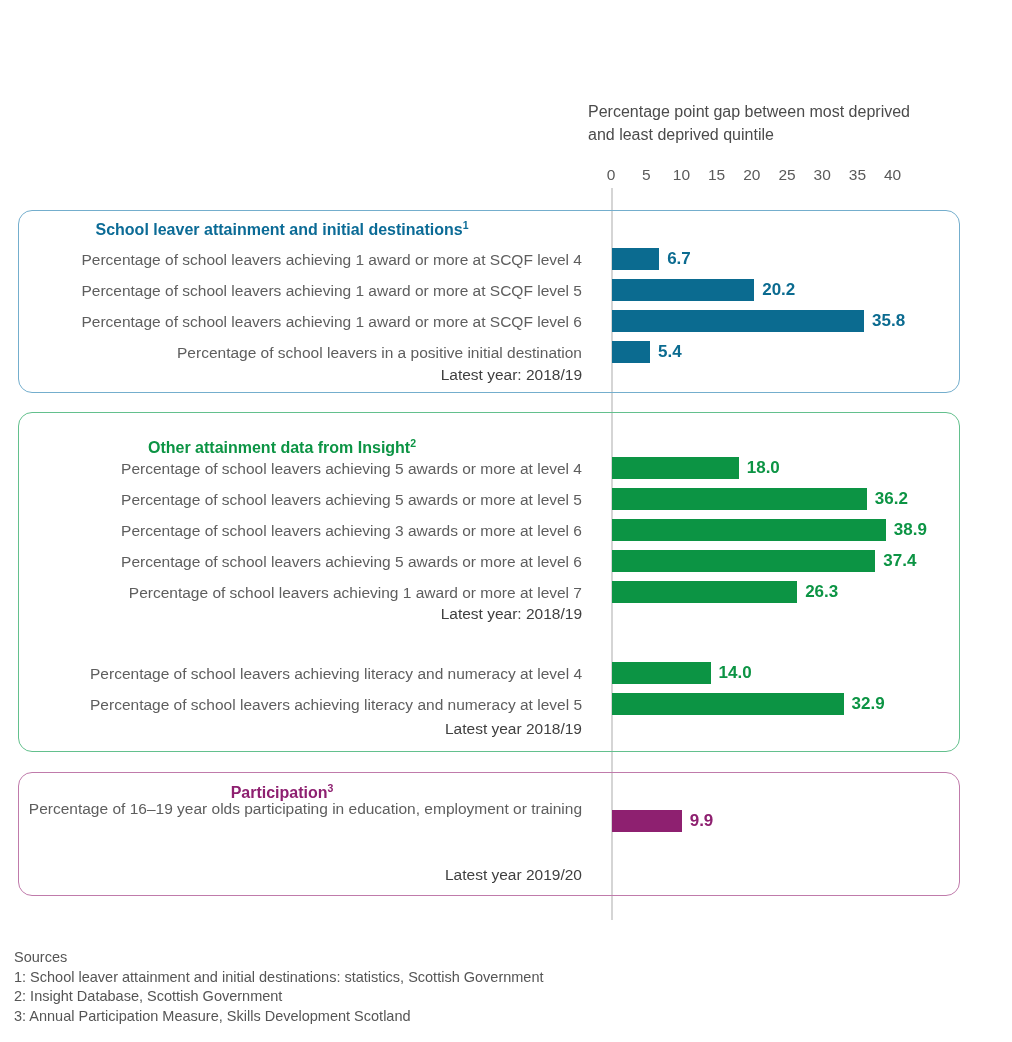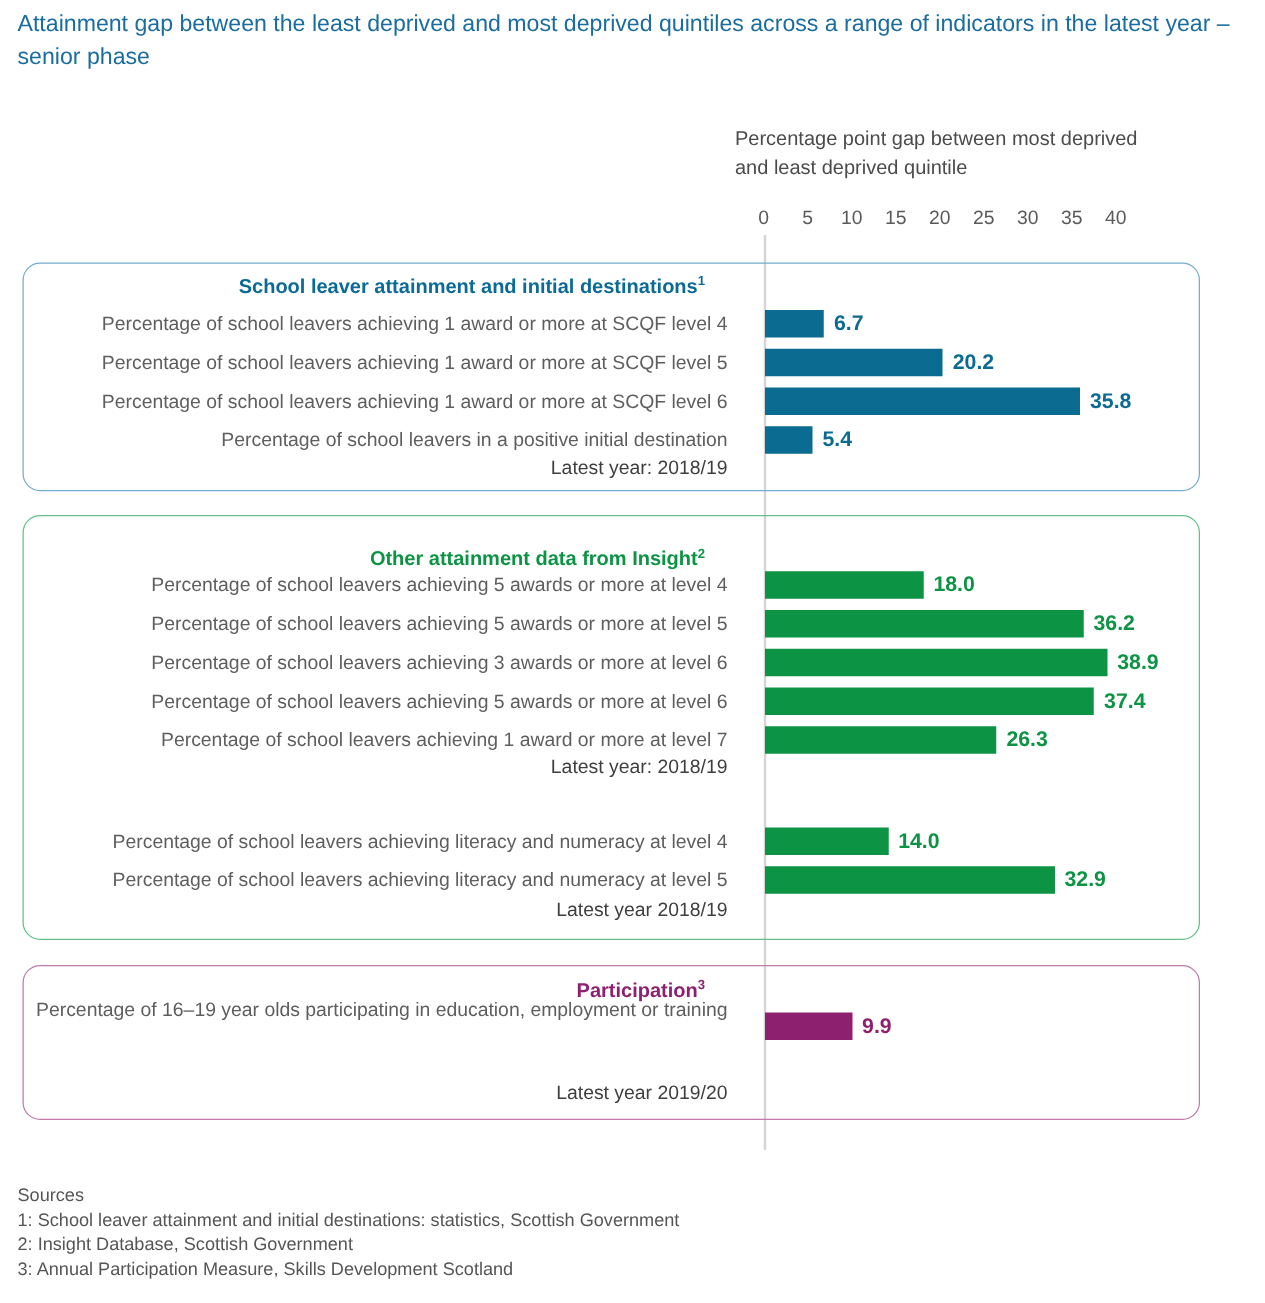--- a/index.html
+++ b/index.html
@@ -88,21 +88,21 @@
     background: transparent;
   }
   .panel.blue   { border-color: #74aecd; }
   .panel.green  { border-color: #63c08d; }
   .panel.purple { border-color: #c07bab; }
 
   .panel-title {
     position: absolute;
     left: 0;
     width: 564px;
-    text-align: right;
+    text-align: center;
     font-size: 16px;
     font-weight: bold;
     white-space: nowrap;
   }
   .panel-title.blue   { color: #0b6b96; }
   .panel-title.green  { color: #0c9444; }
   .panel-title.purple { color: #8e2070; }
   .panel-title sup { font-size: 10.5px; }
 
   
@@ -158,21 +158,20 @@
   }
   .sources div { white-space: nowrap; }
 </style>
 </head>
 <body>
 
 <div class="page">
 
   <div class="cut-top"></div>
 
-  <div class="title">Attainment gap between the least deprived and most deprived quintiles across a range of indicators in the latest year – senior phase</div>
 
   <div class="axis-caption">Percentage point gap between most deprived and least deprived quintile</div>
 
   <div class="axis-ticks">
       <span style="left: 36px;">0</span>
       <span style="left: 71.2px;">5</span>
       <span style="left: 106.4px;">10</span>
       <span style="left: 141.6px;">15</span>
       <span style="left: 176.8px;">20</span>
       <span style="left: 212px;">25</span>

